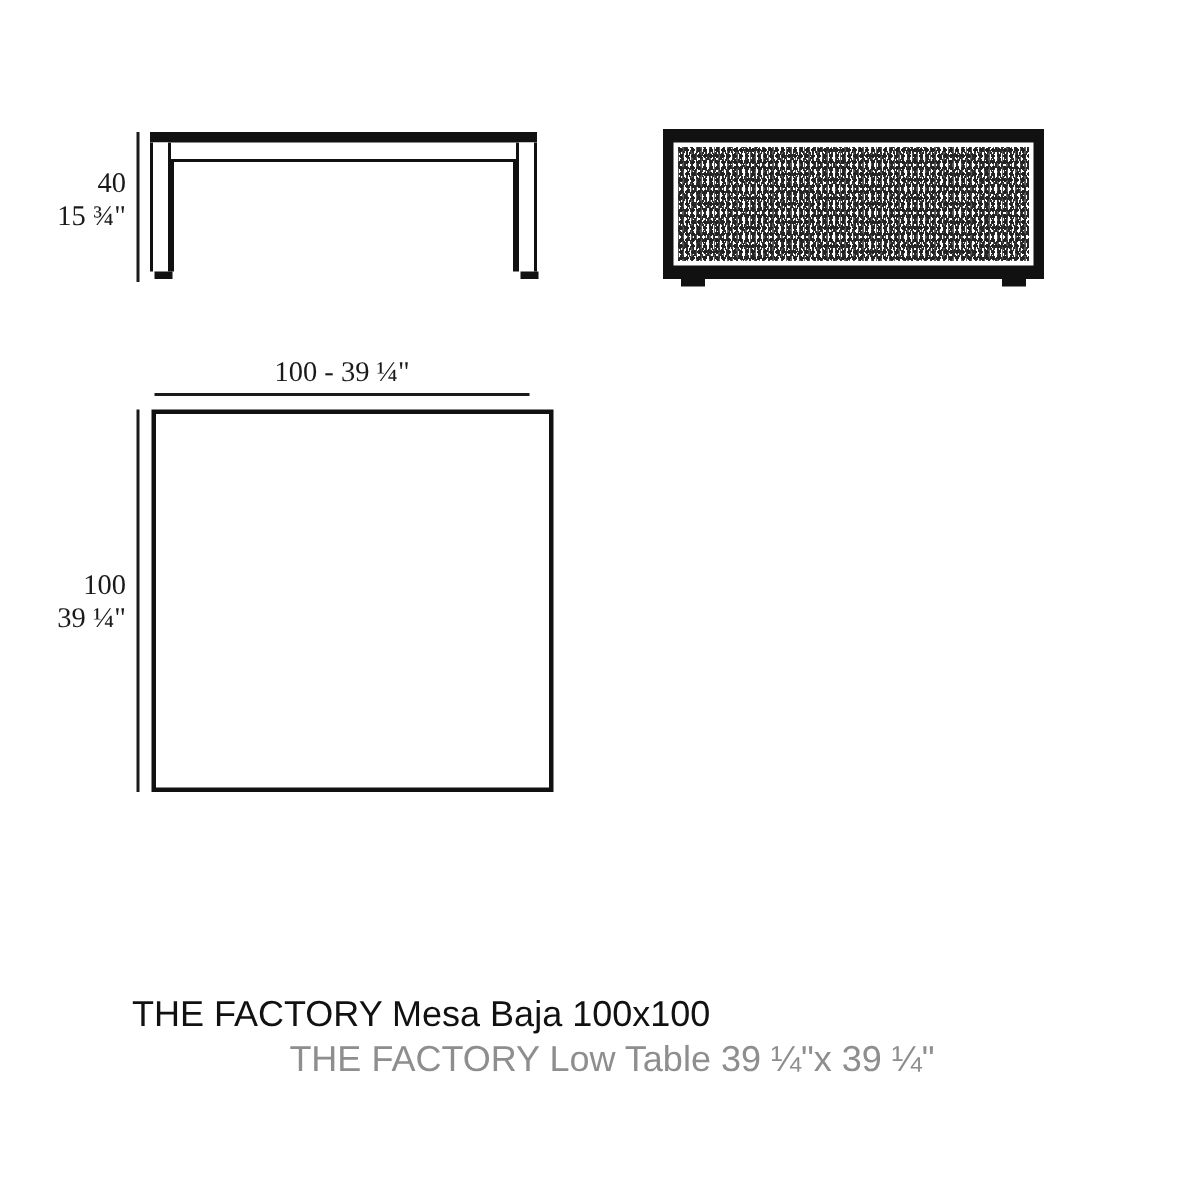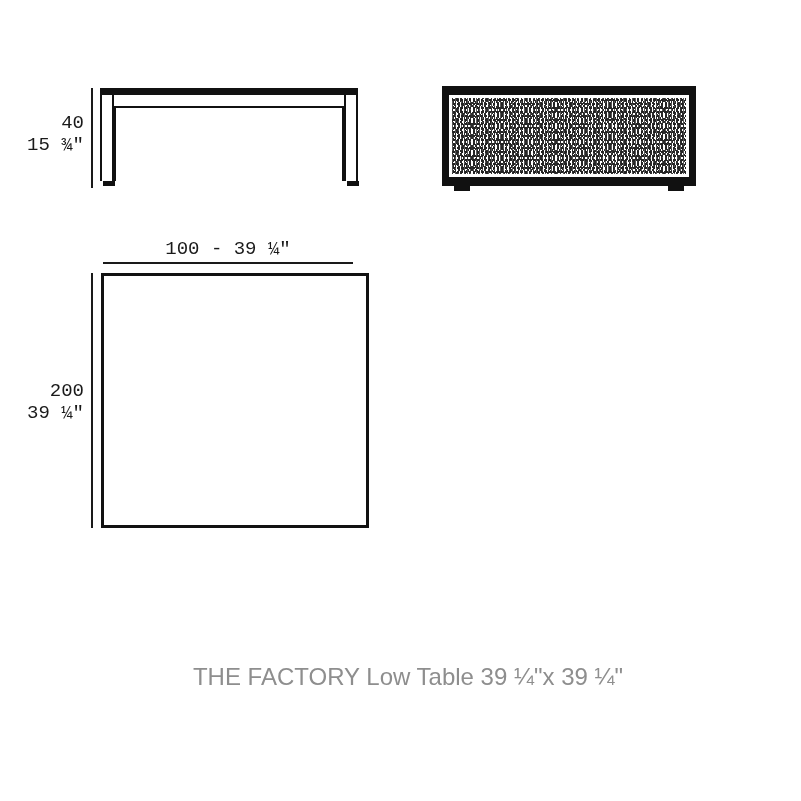--- a/index.html
+++ b/index.html
@@ -35,21 +35,21 @@
     height: 2px;
     background: #1a1a1a;
   }
 
   .dim-label {
     position: absolute;
     color: #1a1a1a;
     font-size: 19px;
     line-height: 22px;
     white-space: nowrap;
-    font-family: Liberation Mono, monospace;
+    font-family: Liberation Serif, serif;
   }
   .dim-label.right { text-align: right; }
   .dim-label.center { text-align: center; }
 
   
   #side-elevation {
     position: absolute;
     left: 100px;
     top: 88px;
     width: 258px;
@@ -216,23 +216,24 @@
     <div class="front-foot" id="front-foot-left"></div>
     <div class="front-foot" id="front-foot-right"></div>
   </div>
 
   <div class="dim-line-h" style="left:103px; top:262px; width:250px;"></div>
 
   <div class="dim-label center" style="left:103px; top:238px; width:250px;">100 - 39 ¼"</div>
 
   <div class="dim-line-v" style="left:91px; top:273px; height:255px;"></div>
 
-  <div class="dim-label right" style="left:0px; top:380px; width:84px;">200</div>
+  <div class="dim-label right" style="left:0px; top:380px; width:84px;">100</div>
 
   <div class="dim-label right" style="left:0px; top:402px; width:84px;">39 ¼"</div>
 
   <div id="plan-view"></div>
 
   <div id="caption">
+    <div id="caption-primary">THE FACTORY Mesa Baja 100x100</div>
     <div id="caption-secondary">THE FACTORY Low Table 39 ¼"x 39 ¼"</div>
   </div>
 
 </div>
 
 </body></html>

